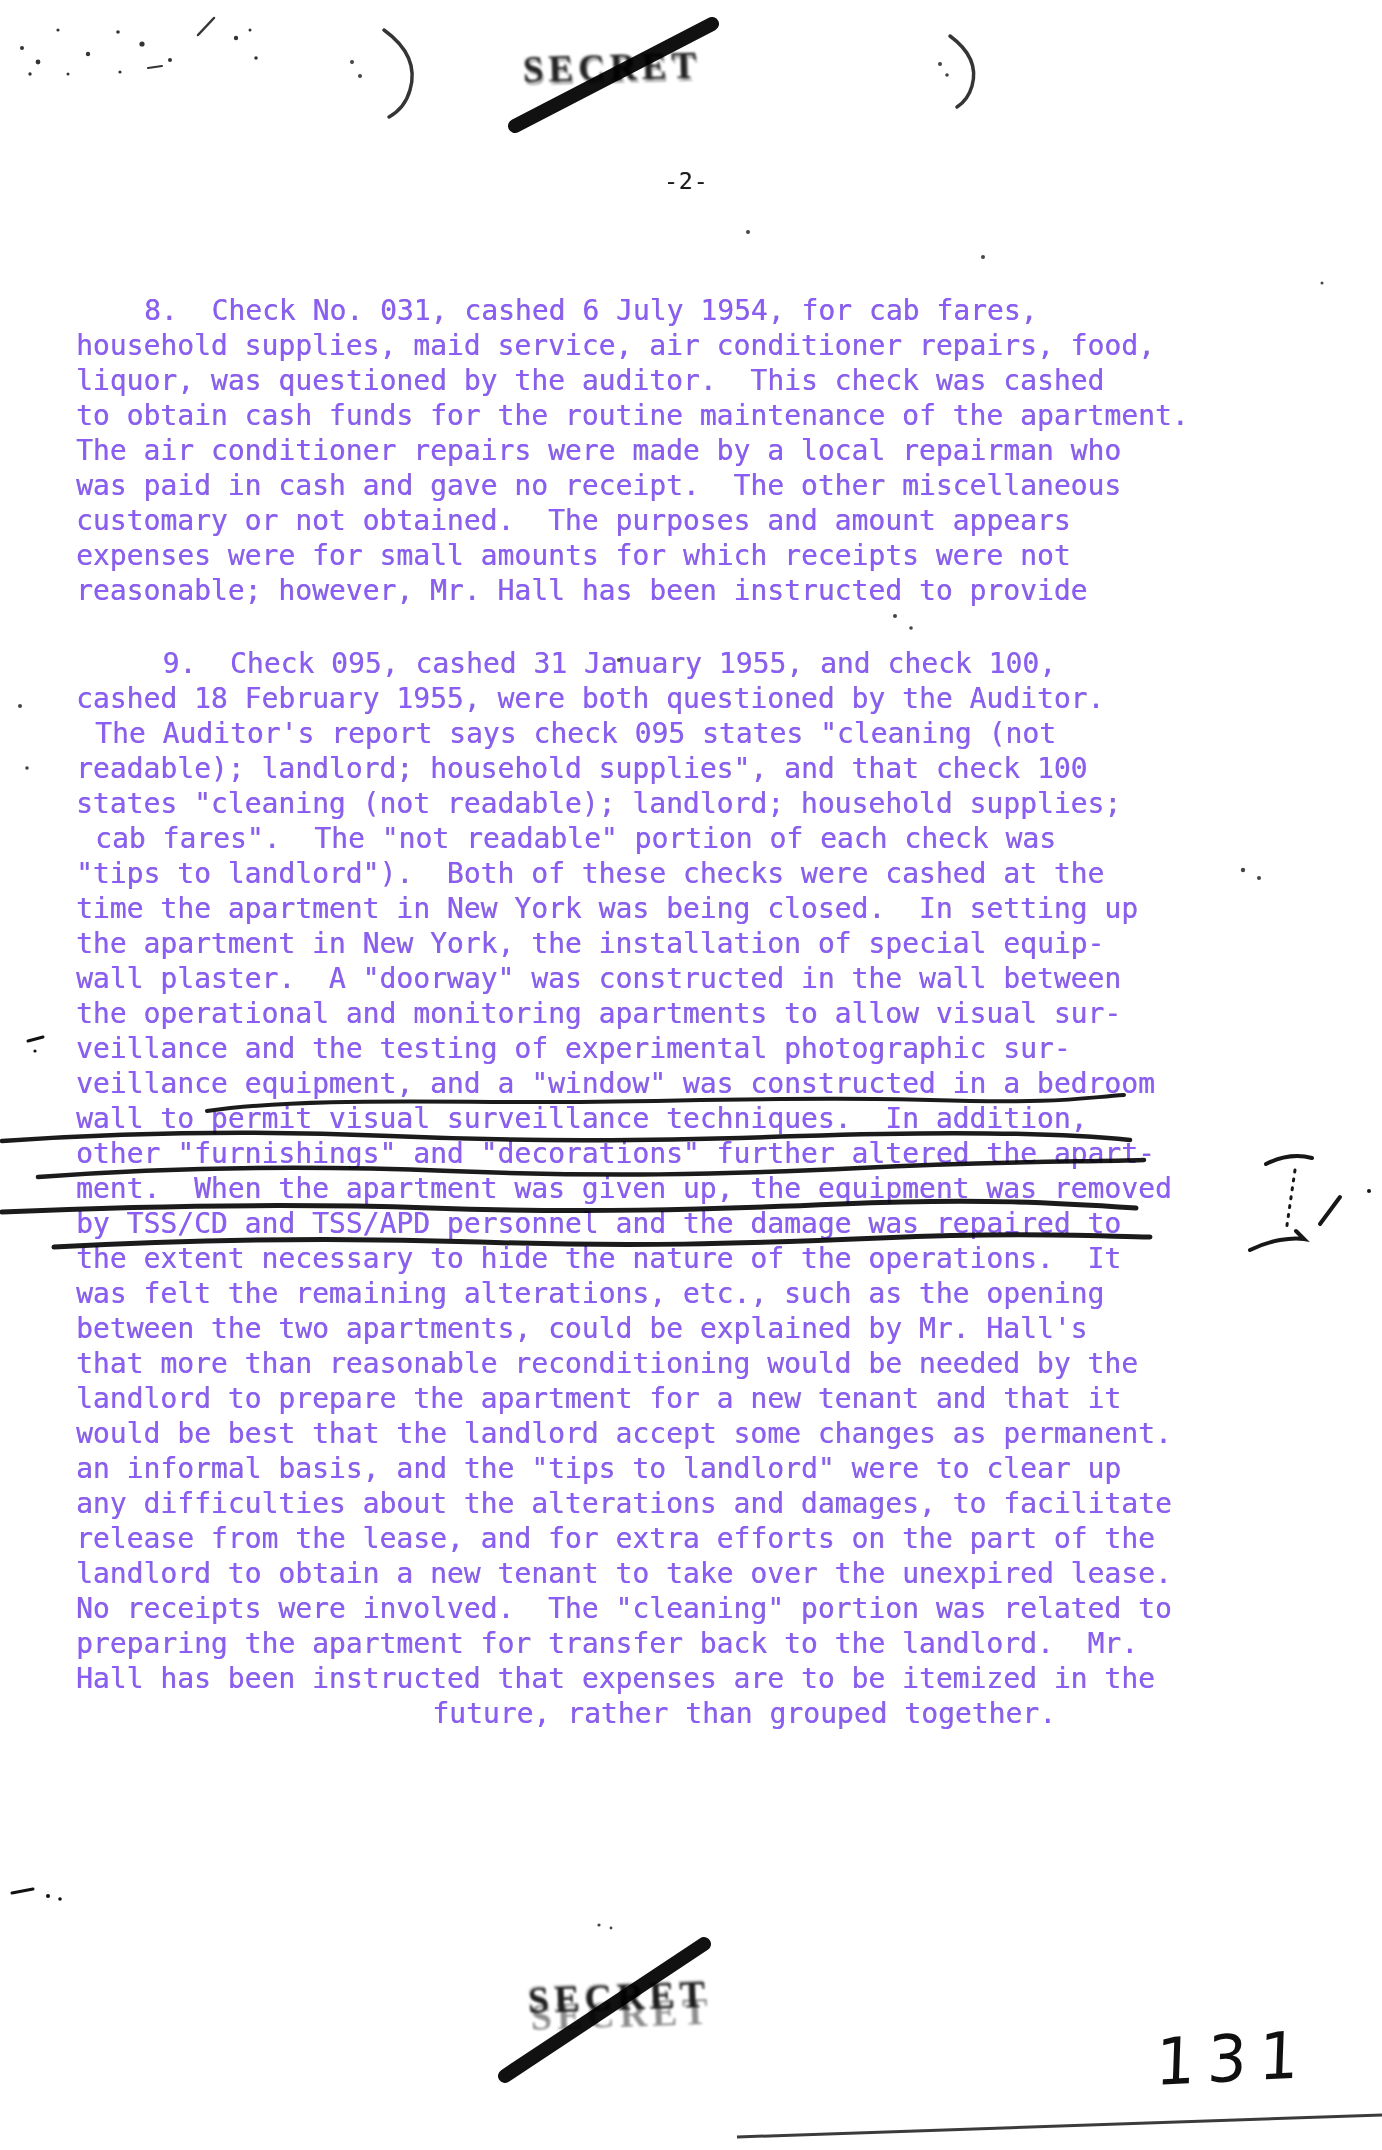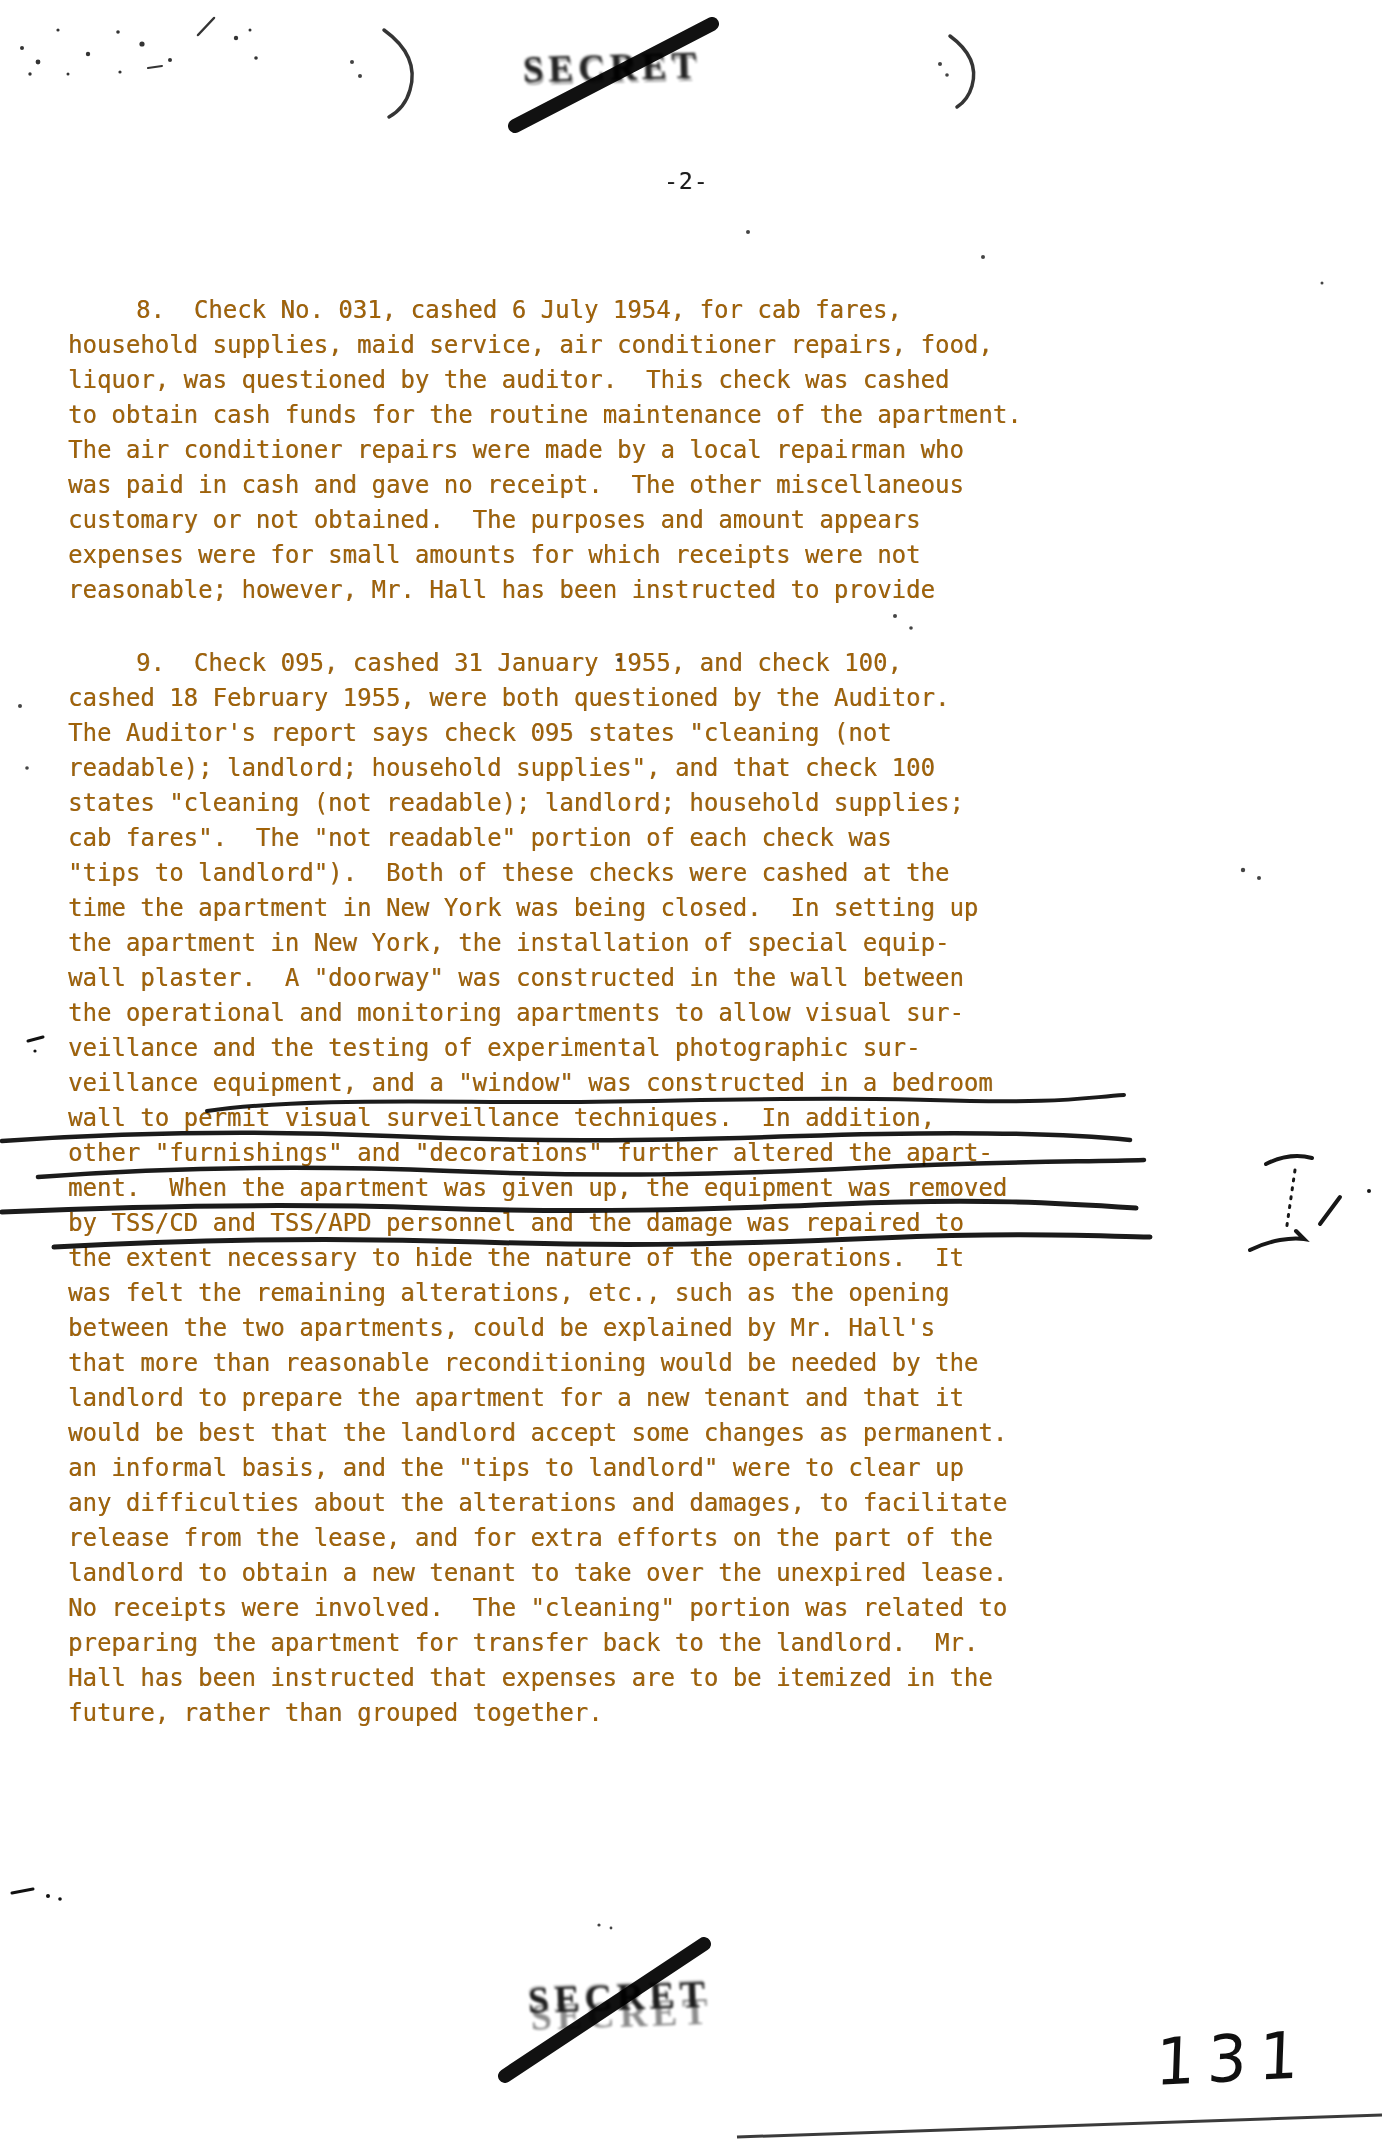--- a/index.html
+++ b/index.html
@@ -6,26 +6,26 @@
   .page{
     position:relative;width:1382px;height:2150px;background:#ffffff;
     overflow:hidden;font-family:"DejaVu Sans Mono","Liberation Mono",monospace;
   }
   .typed{color:#1c1c1c;}
   .pagenum{
     position:absolute;left:664px;top:168px;font-size:23px;color:#1c1c1c;
     letter-spacing:1px;text-shadow:0.4px 0.4px 0.5px rgba(25,25,25,.5);
   }
   .textblock{
-    position:absolute;left:68px;top:293px;width:980px;
-    font-size:24px;line-height:35px;color:#a16207;
+    position:absolute;left:76px;top:293px;width:980px;
+    font-size:28px;line-height:35px;color:#8b5cf6;
     text-shadow:0.4px 0.4px 0.6px rgba(30,30,30,.45);
   }
   .para{margin:0;}
-  .para + .para{margin-top:38px;}
+  .para + .para{margin-top:38px;text-align:right;}
   .line{white-space:pre;height:35px;}
   .para .line:first-child{padding-left:68px;}
   .u{text-decoration-thickness:1.6px;text-underline-offset:4.5px;margin-top:22px;}
   .stamp{
     position:absolute;font-family:"Liberation Serif","DejaVu Serif",serif;
     font-weight:bold;color:#060606;filter:blur(1.1px);user-select:none;
   }
   .stamp-top{
     left:523px;top:46px;font-size:37px;letter-spacing:5px;opacity:.88;
     transform:rotate(-1.5deg);

